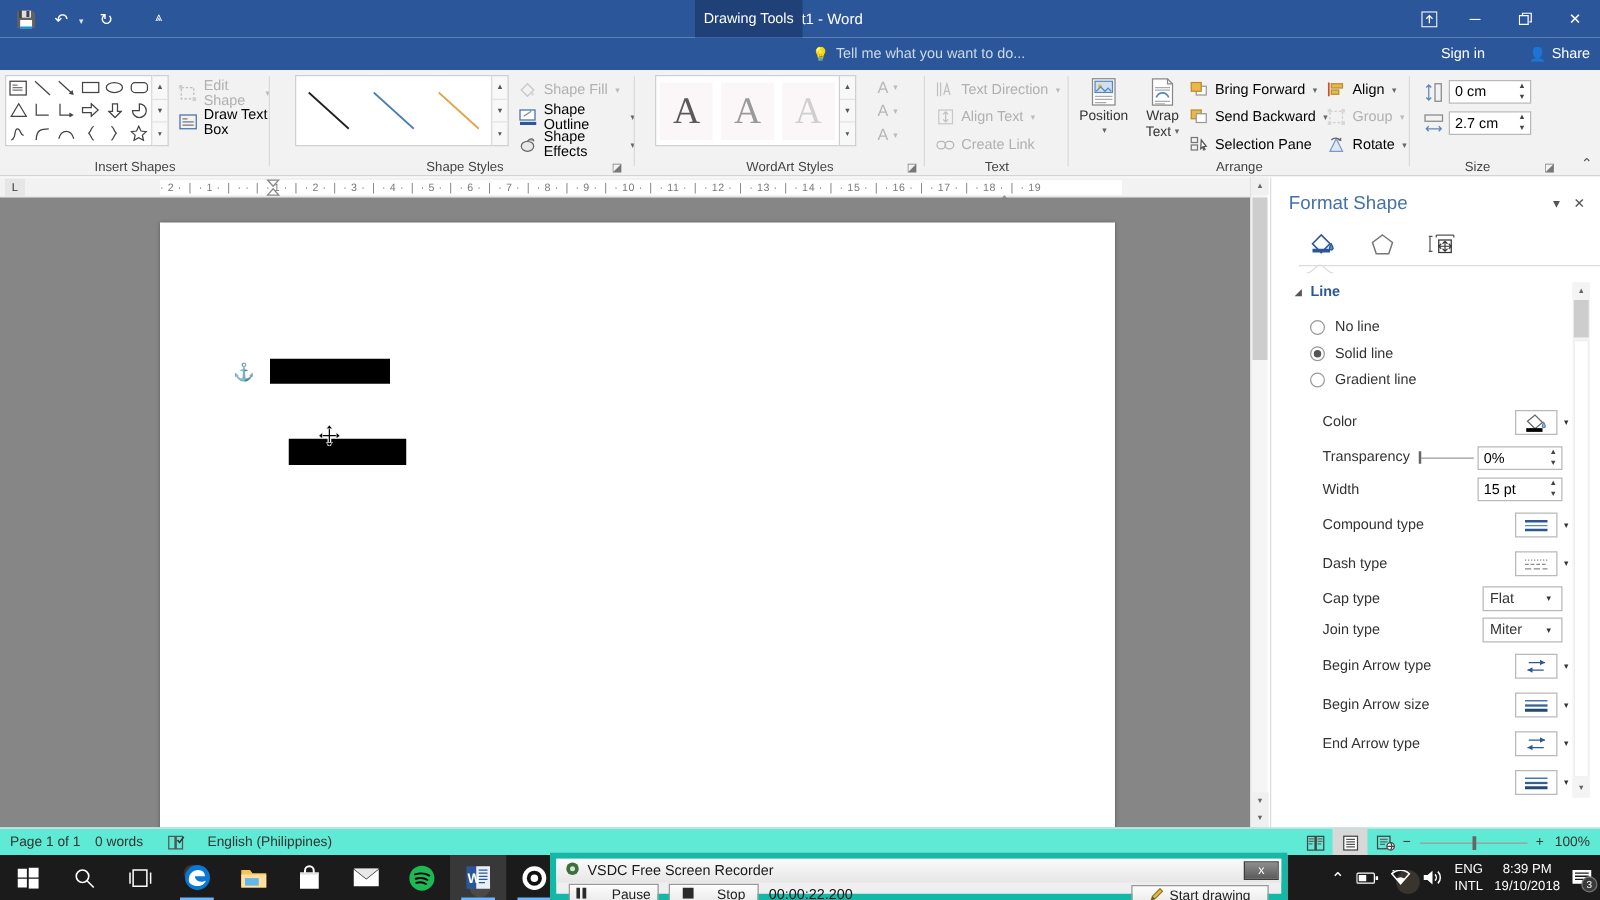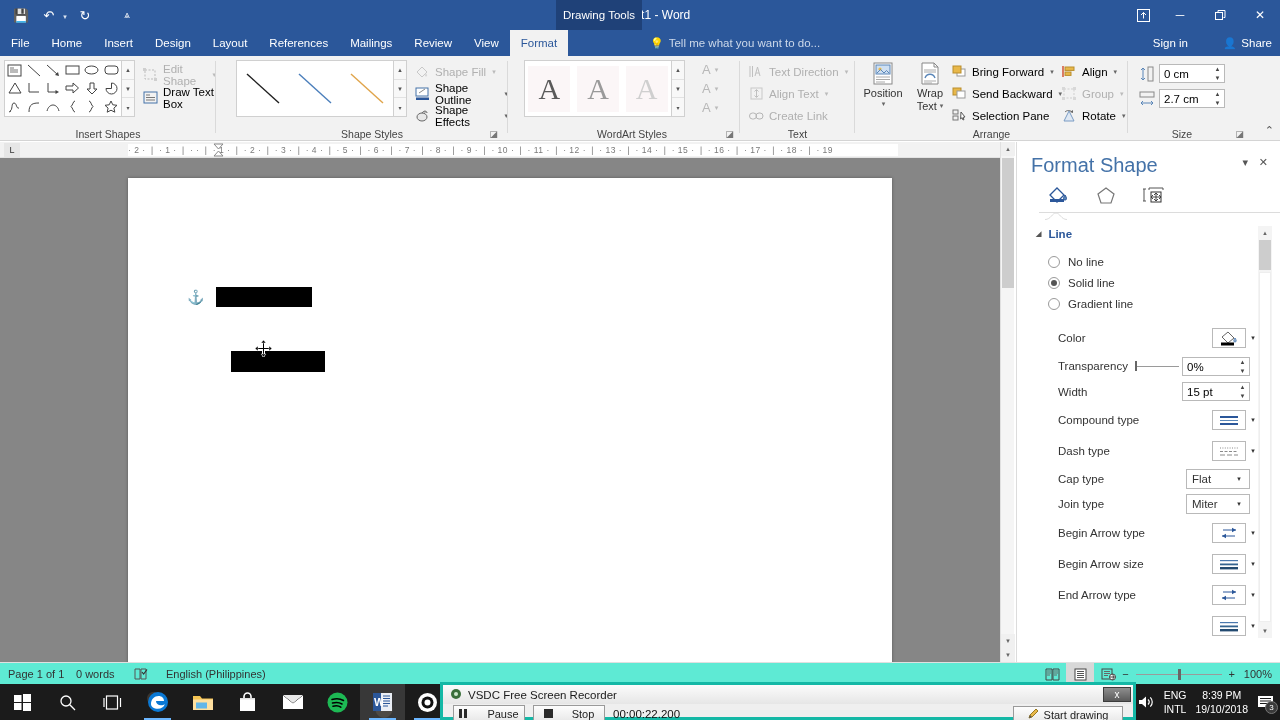--- a/index.html
+++ b/index.html
@@ -183,21 +183,21 @@
   }
   .vs-btn { width: 14px; height: 14px; display: flex; align-items: center; justify-content: center; font-size: 6px; color: #666; background: #f0f0f0; }
   .vs-thumb { position: absolute; left: 1px; top: 16px; width: 12px; height: 130px; background: #cdcdcd; }
 
   
   .pane {
     position: absolute; left: 1016px; top: 142px; width: 264px; height: 520px;
     background: #fff; border-left: 1px solid #dcdcdc;
   }
   .pane-title {
-    position: absolute; left: 14px; top: 12px; font-size: 20px; color: #4472a8;
+    position: absolute; left: 14px; top: 12px; font-size: 15px; color: #4472a8;
   }
   .pane-hdr-btn { position: absolute; top: 14px; font-size: 11px; color: #555; }
   .pane-tabs { position: absolute; left: 28px; top: 42px; display: flex; gap: 22px; align-items: flex-end; }
   .pane-tab { width: 26px; height: 24px; display: flex; align-items: center; justify-content: center; }
   .pane-tab-underline { position: absolute; left: 22px; top: 70px; width: 244px; height: 1px; background: #dcdcdc; }
   .pane-tab-notch { position: absolute; left: 28px; top: 64px; width: 22px; height: 7px; }
 
   .sec-head {
     position: absolute; left: 1036px; top: 228px;
     display: flex; align-items: center; gap: 7px;
@@ -241,22 +241,22 @@
   .sb-item { position: absolute; top: 0; height: 22px; display: flex; align-items: center; gap: 5px; }
   .view-btns { position: absolute; right: 158px; top: 0; height: 22px; display: flex; align-items: center; gap: 0; }
   .view-btn { width: 28px; height: 22px; display: flex; align-items: center; justify-content: center; font-size: 12px; color: #333; }
   .view-btn.active { background: #d8d8d8; }
   .zoom-ctrl { position: absolute; right: 8px; top: 0; height: 22px; display: flex; align-items: center; gap: 7px; font-size: 11px; }
   .ztrack { width: 86px; height: 1px; background: #9a9a9a; position: relative; }
   .zhandle { position: absolute; left: 42px; top: -5px; width: 3px; height: 11px; background: #666; }
 
   
   .vsdc {
-    position: absolute; left: 440px; top: 682px; width: 696px; height: 38px;
-    background: #efefef; border: 3px solid #14b8a6;
+    position: absolute; left: 440px; top: 682px; width: 590px; height: 38px;
+    background: #efefef; border: 5px solid #14b8a6;
   }
   .vsdc-title {
     position: absolute; left: 0; top: 0; width: 100%; height: 19px;
     background: linear-gradient(#fbfbfb, #e6e6e6);
     display: flex; align-items: center; gap: 6px; padding-left: 7px;
     font-size: 11.5px; color: #1a1a1a;
   }
   .vsdc-close {
     position: absolute; right: 2px; top: 2px; width: 28px; height: 15px;
     background: linear-gradient(#8e8e8e, #5a5a5a); border: 1px solid #3c3c3c;
@@ -325,32 +325,20 @@
       <svg width="11" height="11" viewBox="0 0 11 11">
           <rect x="0.5" y="2.5" width="7" height="7" fill="none" stroke="#fff"></rect>
           <path d="M3 2.5V0.5h7v7H8.5" fill="none" stroke="#fff"></path>
         </svg>
     </div>
     <div class="win-btn">✕</div>
   </div>
 </div>
 
 <div class="tabbar">
-  <div class="tabs">
-    <div class="tab file">File</div>
-    <div class="tab">Home</div>
-    <div class="tab">Insert</div>
-    <div class="tab">Design</div>
-    <div class="tab">Layout</div>
-    <div class="tab">References</div>
-    <div class="tab">Mailings</div>
-    <div class="tab">Review</div>
-    <div class="tab">View</div>
-    <div class="tab active">Format</div>
-  </div>
   <div class="tellme">
     <span class="bulb">💡</span>
     <span>Tell me what you want to do...</span>
   </div>
   <div class="signin">Sign in</div>
   <div class="share">
     <span style="font-size:11px;">👤</span>
     <span>Share</span>
   </div>
 </div>

